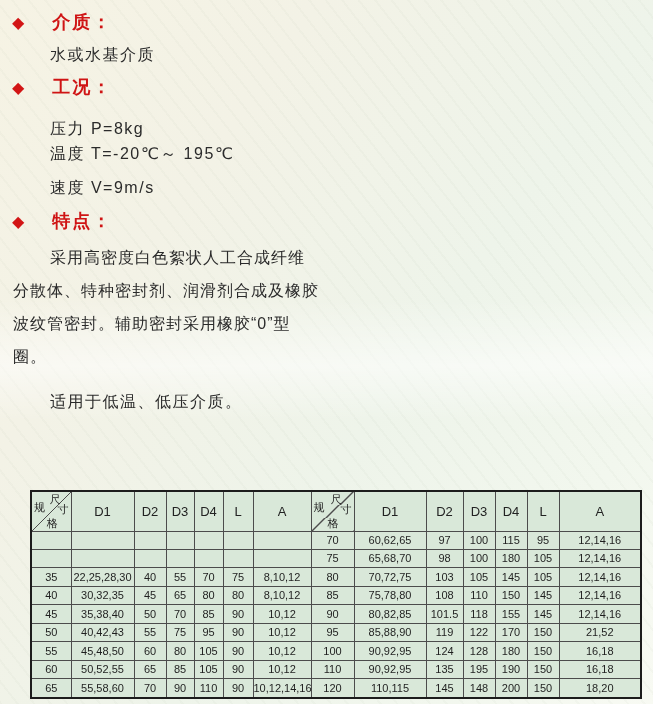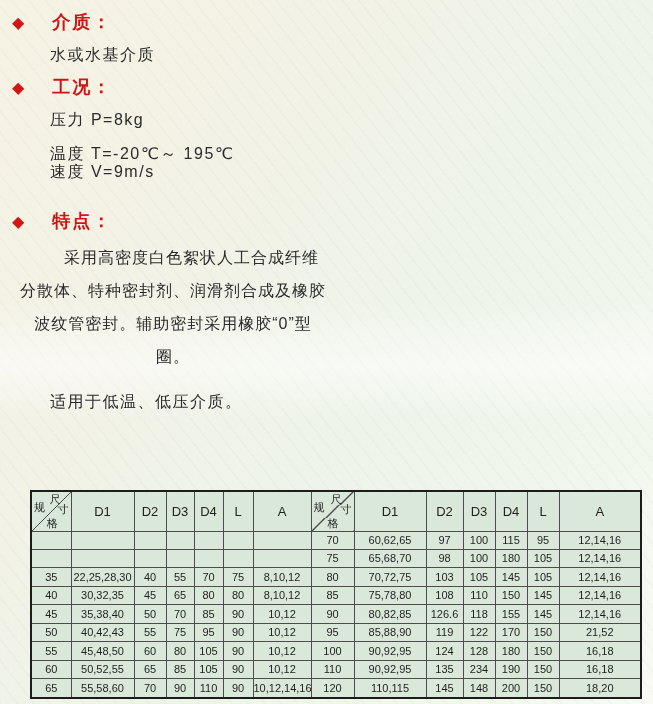--- a/index.html
+++ b/index.html
@@ -24,21 +24,21 @@
     background: linear-gradient(to bottom, rgba(255,255,255,0.0), rgba(255,255,255,0.55) 55%, rgba(255,255,255,0.0));
     pointer-events: none;
   }
 
   
   .hrow { position: absolute; left: 12px; display: flex; align-items: center; }
   .diamond { color: #d21515; font-size: 16px; line-height: 1; margin-right: 12px; }
   .hlabel { color: #cf1414; font-weight: bold; font-size: 18px; letter-spacing: 2px; line-height: 1.2; margin-left: 16px; }
   .bodyline { position: absolute; left: 50px; color: #2b2b2b; font-size: 16px; letter-spacing: 1.5px; line-height: 1.2; white-space: nowrap; text-align: right; }
   .para { position: absolute; left: 13px; top: 241px; width: 320px; color: #2b2b2b; font-size: 16px; letter-spacing: 1px; }
-  .para .pline { height: 33px; line-height: 33px; white-space: nowrap; text-align: center; }
+  .para .pline { height: 33px; line-height: 33px; white-space: nowrap; }
   .para .pline.indent { text-indent: 37px; }
 
   
   table.spec {
     position: absolute; left: 30px; top: 490px;
     width: 610px; height: 209px;
     border-collapse: collapse; table-layout: fixed;
     border: 2px solid #1c1c1c;
     background: #d9e8d9;
   }
@@ -71,23 +71,23 @@
   <div class="hrow" style="top:12px">
     <span class="diamond">◆</span>
     <span class="hlabel">介质：</span>
   </div>
   <div class="bodyline" style="top:45px">水或水基介质</div>
 
   <div class="hrow" style="top:77px">
     <span class="diamond">◆</span>
     <span class="hlabel">工况：</span>
   </div>
-  <div class="bodyline" style="top:110px">压力 P=8kg</div>
+  <div class="bodyline" style="top:119px">压力 P=8kg</div>
   <div class="bodyline" style="top:144px">温度 T=-20℃～ 195℃</div>
-  <div class="bodyline" style="top:162px">速度 V=9m/s</div>
+  <div class="bodyline" style="top:178px">速度 V=9m/s</div>
 
   <div class="hrow" style="top:211px">
     <span class="diamond">◆</span>
     <span class="hlabel">特点：</span>
   </div>
   <div class="para">
     <div class="pline indent">采用高密度白色絮状人工合成纤维</div>
     <div class="pline">分散体、特种密封剂、润滑剂合成及橡胶</div>
     <div class="pline">波纹管密封。辅助密封采用橡胶“0”型</div>
     <div class="pline">圈。</div>
@@ -207,21 +207,21 @@
         <tr>
           <td>45</td>
           <td>35,38,40</td>
           <td>50</td>
           <td>70</td>
           <td>85</td>
           <td>90</td>
           <td>10,12</td>
           <td>90</td>
           <td>80,82,85</td>
-          <td>126.6</td>
+          <td>101.5</td>
           <td>118</td>
           <td>155</td>
           <td>145</td>
           <td>12,14,16</td>
         </tr>
         <tr>
           <td>50</td>
           <td>40,42,43</td>
           <td>55</td>
           <td>75</td>
@@ -256,21 +256,21 @@
           <td>60</td>
           <td>50,52,55</td>
           <td>65</td>
           <td>85</td>
           <td>105</td>
           <td>90</td>
           <td>10,12</td>
           <td>110</td>
           <td>90,92,95</td>
           <td>135</td>
-          <td>234</td>
+          <td>195</td>
           <td>190</td>
           <td>150</td>
           <td>16,18</td>
         </tr>
         <tr>
           <td>65</td>
           <td>55,58,60</td>
           <td>70</td>
           <td>90</td>
           <td>110</td>

